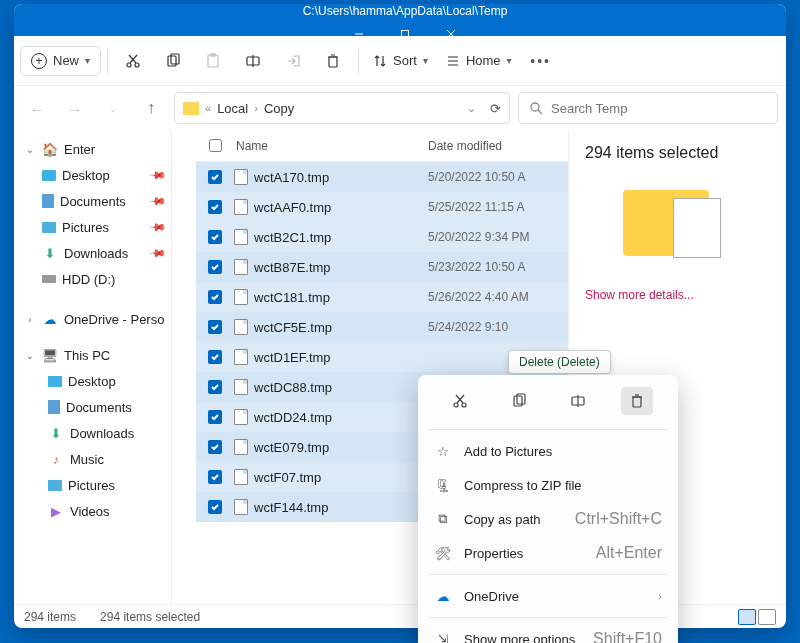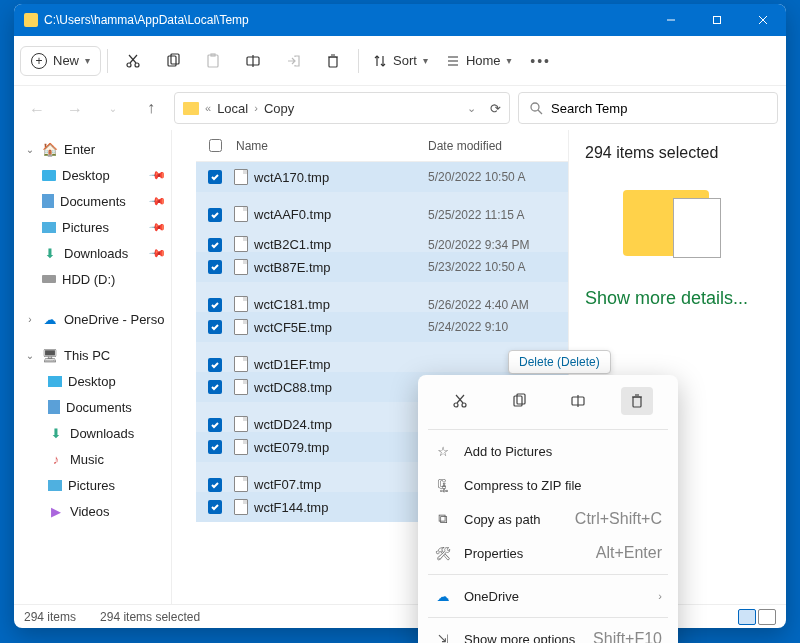--- a/index.html
+++ b/index.html
@@ -1,74 +1,74 @@
 <!DOCTYPE html>
 <html><head>
 <meta charset="utf-8">
 <style>
 * { box-sizing: border-box; font-family: "Segoe UI", sans-serif; }
 body { margin: 0; background: #0067c0; width: 800px; height: 643px; overflow: hidden; position: relative; }
 .window { position: absolute; top: 4px; left: 14px; width: 772px; height: 624px; background: #fff; border-radius: 8px; box-shadow: 0 8px 24px rgba(0,0,0,0.25); display: flex; flex-direction: column; overflow: hidden; }
-.titlebar { height: 32px; background: #026fce; color: #fff; display: flex; align-items: center; padding: 0 0 0 10px; font-size: 12px; }
+.titlebar { height: 32px; background: #026fce; color: #fff; display: flex; align-items: center; padding: 0 0 0 10px; font-size: 12px; flex-direction: column; }
 .titlebar .ico { width: 14px; height: 14px; background: #ffd55a; margin-right: 6px; border-radius: 2px; }
 .titlebar .title { flex: 1; }
 .winbtns { display: flex; }
 .winbtn { width: 46px; height: 32px; display: flex; align-items: center; justify-content: center; color: #fff; font-size: 11px; }
 .winbtn svg { width: 10px; height: 10px; }
 .toolbar { height: 50px; display: flex; align-items: center; padding: 0 6px; border-bottom: 1px solid #eee; gap: 2px; }
 .newbtn { display: flex; align-items: center; gap: 6px; padding: 6px 10px; border: 1px solid #ddd; border-radius: 6px; font-size: 13px; color: #333; }
 .newbtn .plus { width: 16px; height: 16px; border: 1px solid #333; border-radius: 50%; display: flex; align-items: center; justify-content: center; font-size: 12px; line-height: 1; }
 .tbtn { width: 38px; height: 36px; display: flex; align-items: center; justify-content: center; color: #555; border-radius: 4px; }
 .tbtn.dis { color: #bbb; }
 .sep { width: 1px; height: 24px; background: #ddd; margin: 0 4px; }
 .sortv { display: flex; align-items: center; gap: 6px; font-size: 13px; color: #333; padding: 6px 8px; }
 .navrow { height: 44px; display: flex; align-items: center; padding: 0 8px; gap: 8px; }
 .navbtn { width: 30px; height: 30px; display: flex; align-items: center; justify-content: center; color: #666; }
 .navbtn.dis { color: #ccc; }
 .addrbar { flex: 1; height: 32px; border: 1px solid #ddd; border-radius: 4px; display: flex; align-items: center; padding: 0 8px; font-size: 13px; color: #333; gap: 6px; }
 .addrbar .fico { width: 16px; height: 13px; background: #ffd55a; border-radius: 1px; }
 .addrbar .chev { color: #888; font-size: 11px; }
-.searchbar { width: 260px; height: 32px; border: 1px solid #ddd; border-radius: 4px; display: flex; align-items: center; padding: 0 10px; color: #000000; font-size: 13px; gap: 8px; }
+.searchbar { width: 260px; height: 32px; border: 1px solid #ddd; border-radius: 4px; display: flex; align-items: center; padding: 0 10px; color: #737373; font-size: 13px; gap: 8px; }
 .body { flex: 1; display: flex; overflow: hidden; }
 .sidebar { width: 158px; border-right: 1px solid #eee; font-size: 13px; padding: 6px 0; overflow: hidden; }
 .sitem { display: flex; align-items: center; height: 26px; padding: 0 6px 0 10px; gap: 6px; color: #222; }
 .sitem .exp { width: 12px; color: #777; font-size: 10px; text-align: center; }
 .sitem .sico { width: 16px; height: 14px; display: flex; align-items: center; justify-content: center; }
 .sitem .pin { font-size: 11px; color: #555; margin-left: auto; transform: rotate(45deg); }
 .sitem.sub { padding-left: 28px; }
 .sitem.sub2 { padding-left: 34px; }
 .main { flex: 1; display: flex; overflow: hidden; padding-left: 24px; }
 .filelist { flex: 1; display: flex; flex-direction: column; overflow: hidden; }
 .colhead { height: 32px; display: flex; align-items: center; border-bottom: 1px solid #eee; font-size: 12px; color: #555; }
 .colhead .c1 { width: 38px; display: flex; justify-content: center; }
 .colhead .c2 { flex: 1; padding-left: 2px; }
 .colhead .c3 { width: 140px; }
 .rows { flex: 1; overflow: hidden; }
 .row { height: 30px; display: flex; align-items: center; font-size: 13px; }
 .row.sel { background: #d4e6f6; }
-.row.sel.alt { background: #dceaf7; align-items: flex-end; }
+.row.sel.alt { background: #dceaf7; }
 .row .c1 { width: 38px; display: flex; justify-content: center; }
 .row .c2 { flex: 1; display: flex; align-items: center; gap: 6px; color: #222; }
 .row .c3 { width: 140px; color: #666; font-size: 12px; }
 .chk { width: 14px; height: 14px; background: #0067c0; border-radius: 2px; display: flex; align-items: center; justify-content: center; }
 .chk svg { width: 10px; height: 10px; stroke: #fff; stroke-width: 2; fill: none; }
 .fico2 { width: 14px; height: 16px; background: #fff; border: 1px solid #888; border-radius: 1px; position: relative; }
 .fico2::after { content: ""; position: absolute; top: 0; right: 0; width: 4px; height: 4px; background: #ddd; }
 .details { width: 218px; border-left: 1px solid #eee; padding: 14px 16px; font-size: 13px; color: #222; }
 .details .dtitle { font-size: 16px; margin-bottom: 18px; }
 .bigico { width: 110px; height: 90px; margin: 10px auto 18px; position: relative; }
 .bigico .folder { width: 86px; height: 66px; background: #ffd24a; border-radius: 4px; position: absolute; top: 10px; left: 0; }
 .bigico .doc { width: 48px; height: 60px; background: #fff; border: 1px solid #aaa; position: absolute; top: 18px; left: 50px; }
-.showmore { color: #15803d; font-size: 18px; }
+.showmore { color: #be185d; font-size: 12px; }
 .status { height: 24px; border-top: 1px solid #eee; display: flex; align-items: center; font-size: 12px; color: #555; padding: 0 10px; gap: 24px; }
 .status .sp { flex: 1; }
 .viewtog { display: flex; gap: 2px; }
 .viewtog div { width: 18px; height: 16px; border: 1px solid #888; border-radius: 2px; }
 .viewtog div.on { background: #cde3f8; border-color: #0067c0; }
-.tooltip { position: absolute; background: #fff; border: 1px solid #ccc; border-radius: 4px; padding: 4px 10px; font-size: 12px; color: #0369a1; box-shadow: 0 2px 6px rgba(0,0,0,0.15); }
+.tooltip { position: absolute; background: #fff; border: 1px solid #ccc; border-radius: 4px; padding: 4px 10px; font-size: 12px; color: #14532d; box-shadow: 0 2px 6px rgba(0,0,0,0.15); }
 .ctxmenu { position: absolute; width: 260px; background: #fdfdfd; border-radius: 8px; box-shadow: 0 8px 28px rgba(0,0,0,0.25); padding: 8px; font-size: 13px; color: #222; }
 .ctxrow-icons { display: flex; justify-content: space-around; padding: 4px 4px 10px; }
 .ctxrow-icons .ib { width: 32px; height: 28px; display: flex; align-items: center; justify-content: center; border-radius: 4px; color: #444; }
 .ctxrow-icons .ib.hl { background: #e6e6e6; }
 .ctxsep { height: 1px; background: #e4e4e4; margin: 4px 2px; }
 .ctxitem { display: flex; align-items: center; height: 34px; padding: 0 8px; border-radius: 4px; gap: 12px; }
 .ctxitem .cico { width: 18px; display: flex; justify-content: center; color: #555; }
 .ctxitem .lbl { flex: 1; }
 .ctxitem .short { color: #888; font-size: 16px; }
 .ctxitem .arr { color: #888; font-size: 11px; }

